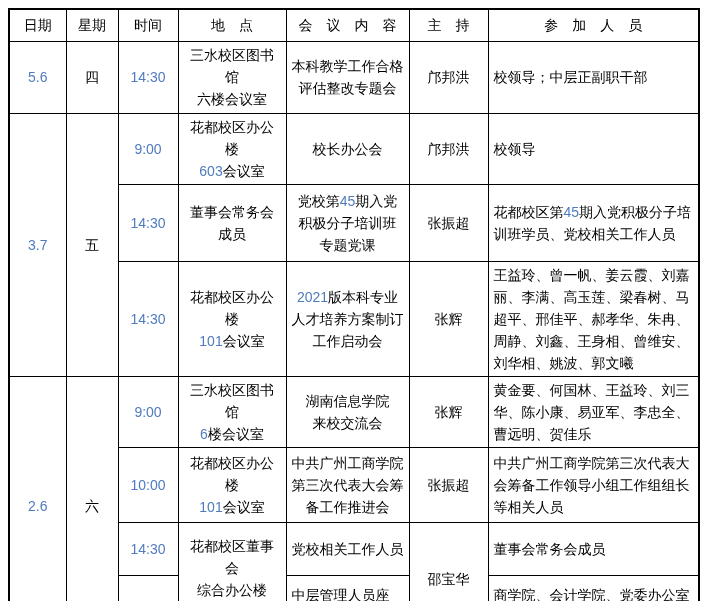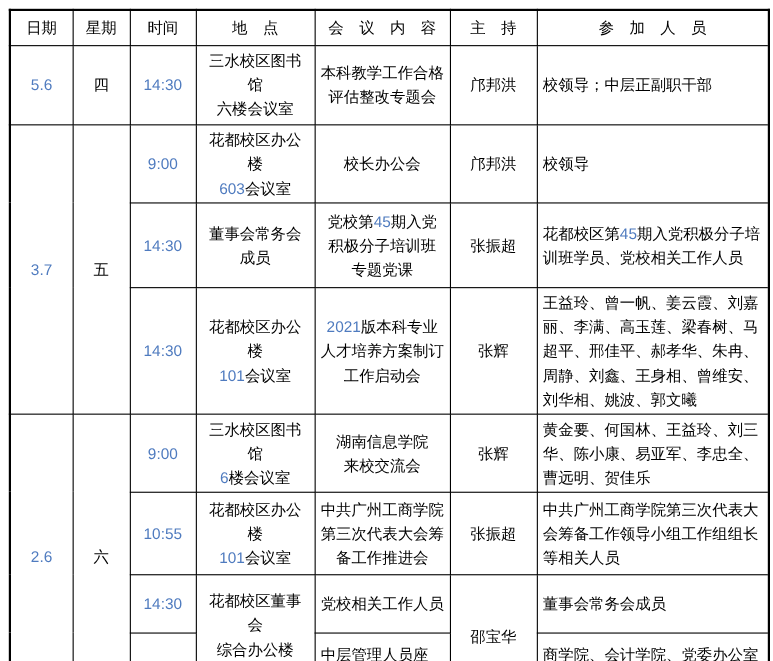--- a/index.html
+++ b/index.html
@@ -113,21 +113,21 @@
         <td rowspan="4">六</td>
         <td><span class="num">9:00</span></td>
         <td>三水校区图书馆
 <span class="num">6</span>楼会议室</td>
         <td>湖南信息学院
 来校交流会</td>
         <td>张辉</td>
         <td class="left">黄金要、何国林、王益玲、刘三华、陈小康、易亚军、李忠全、曹远明、贺佳乐</td>
       </tr>
       <tr>
-        <td><span class="num">10:55</span></td>
+        <td><span class="num">10:00</span></td>
         <td>花都校区办公楼
 <span class="num">101</span>会议室</td>
         <td>中共广州工商学院
 第三次代表大会筹
 备工作推进会</td>
         <td>张振超</td>
         <td class="left">中共广州工商学院第三次代表大会筹备工作领导小组工作组组长等相关人员</td>
       </tr>
       <tr>
         <td><span class="num">14:30</span></td>

